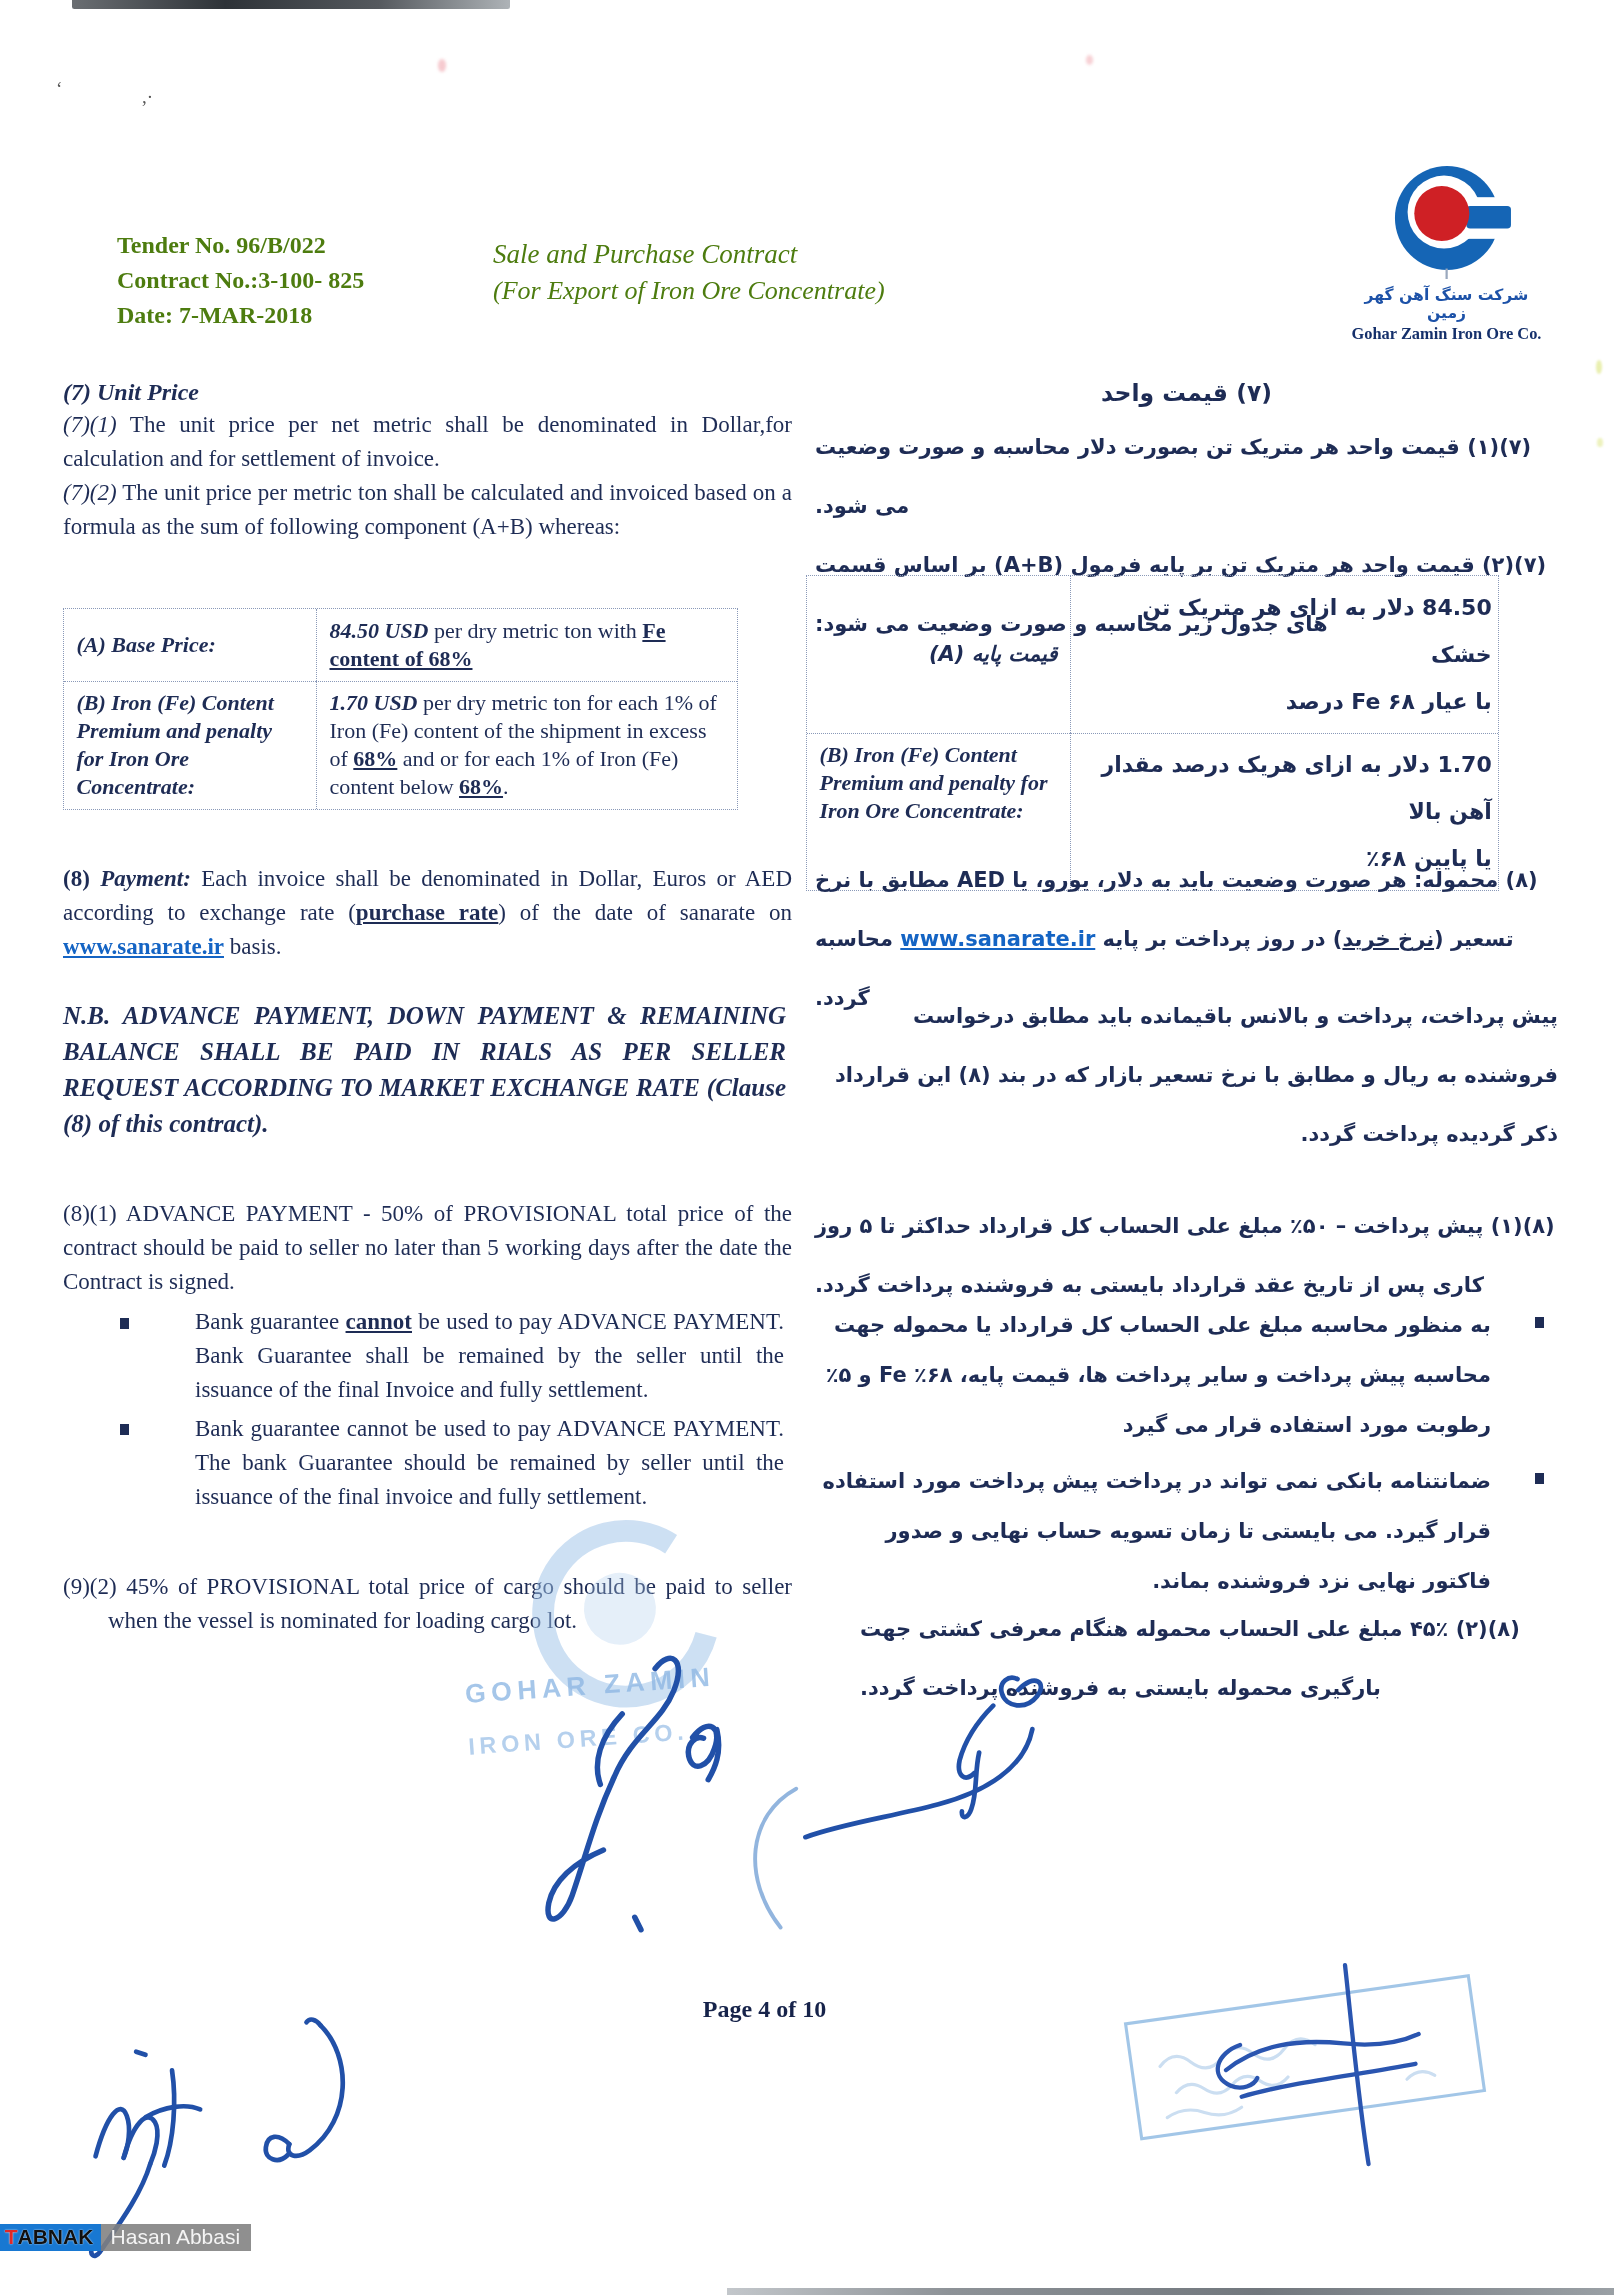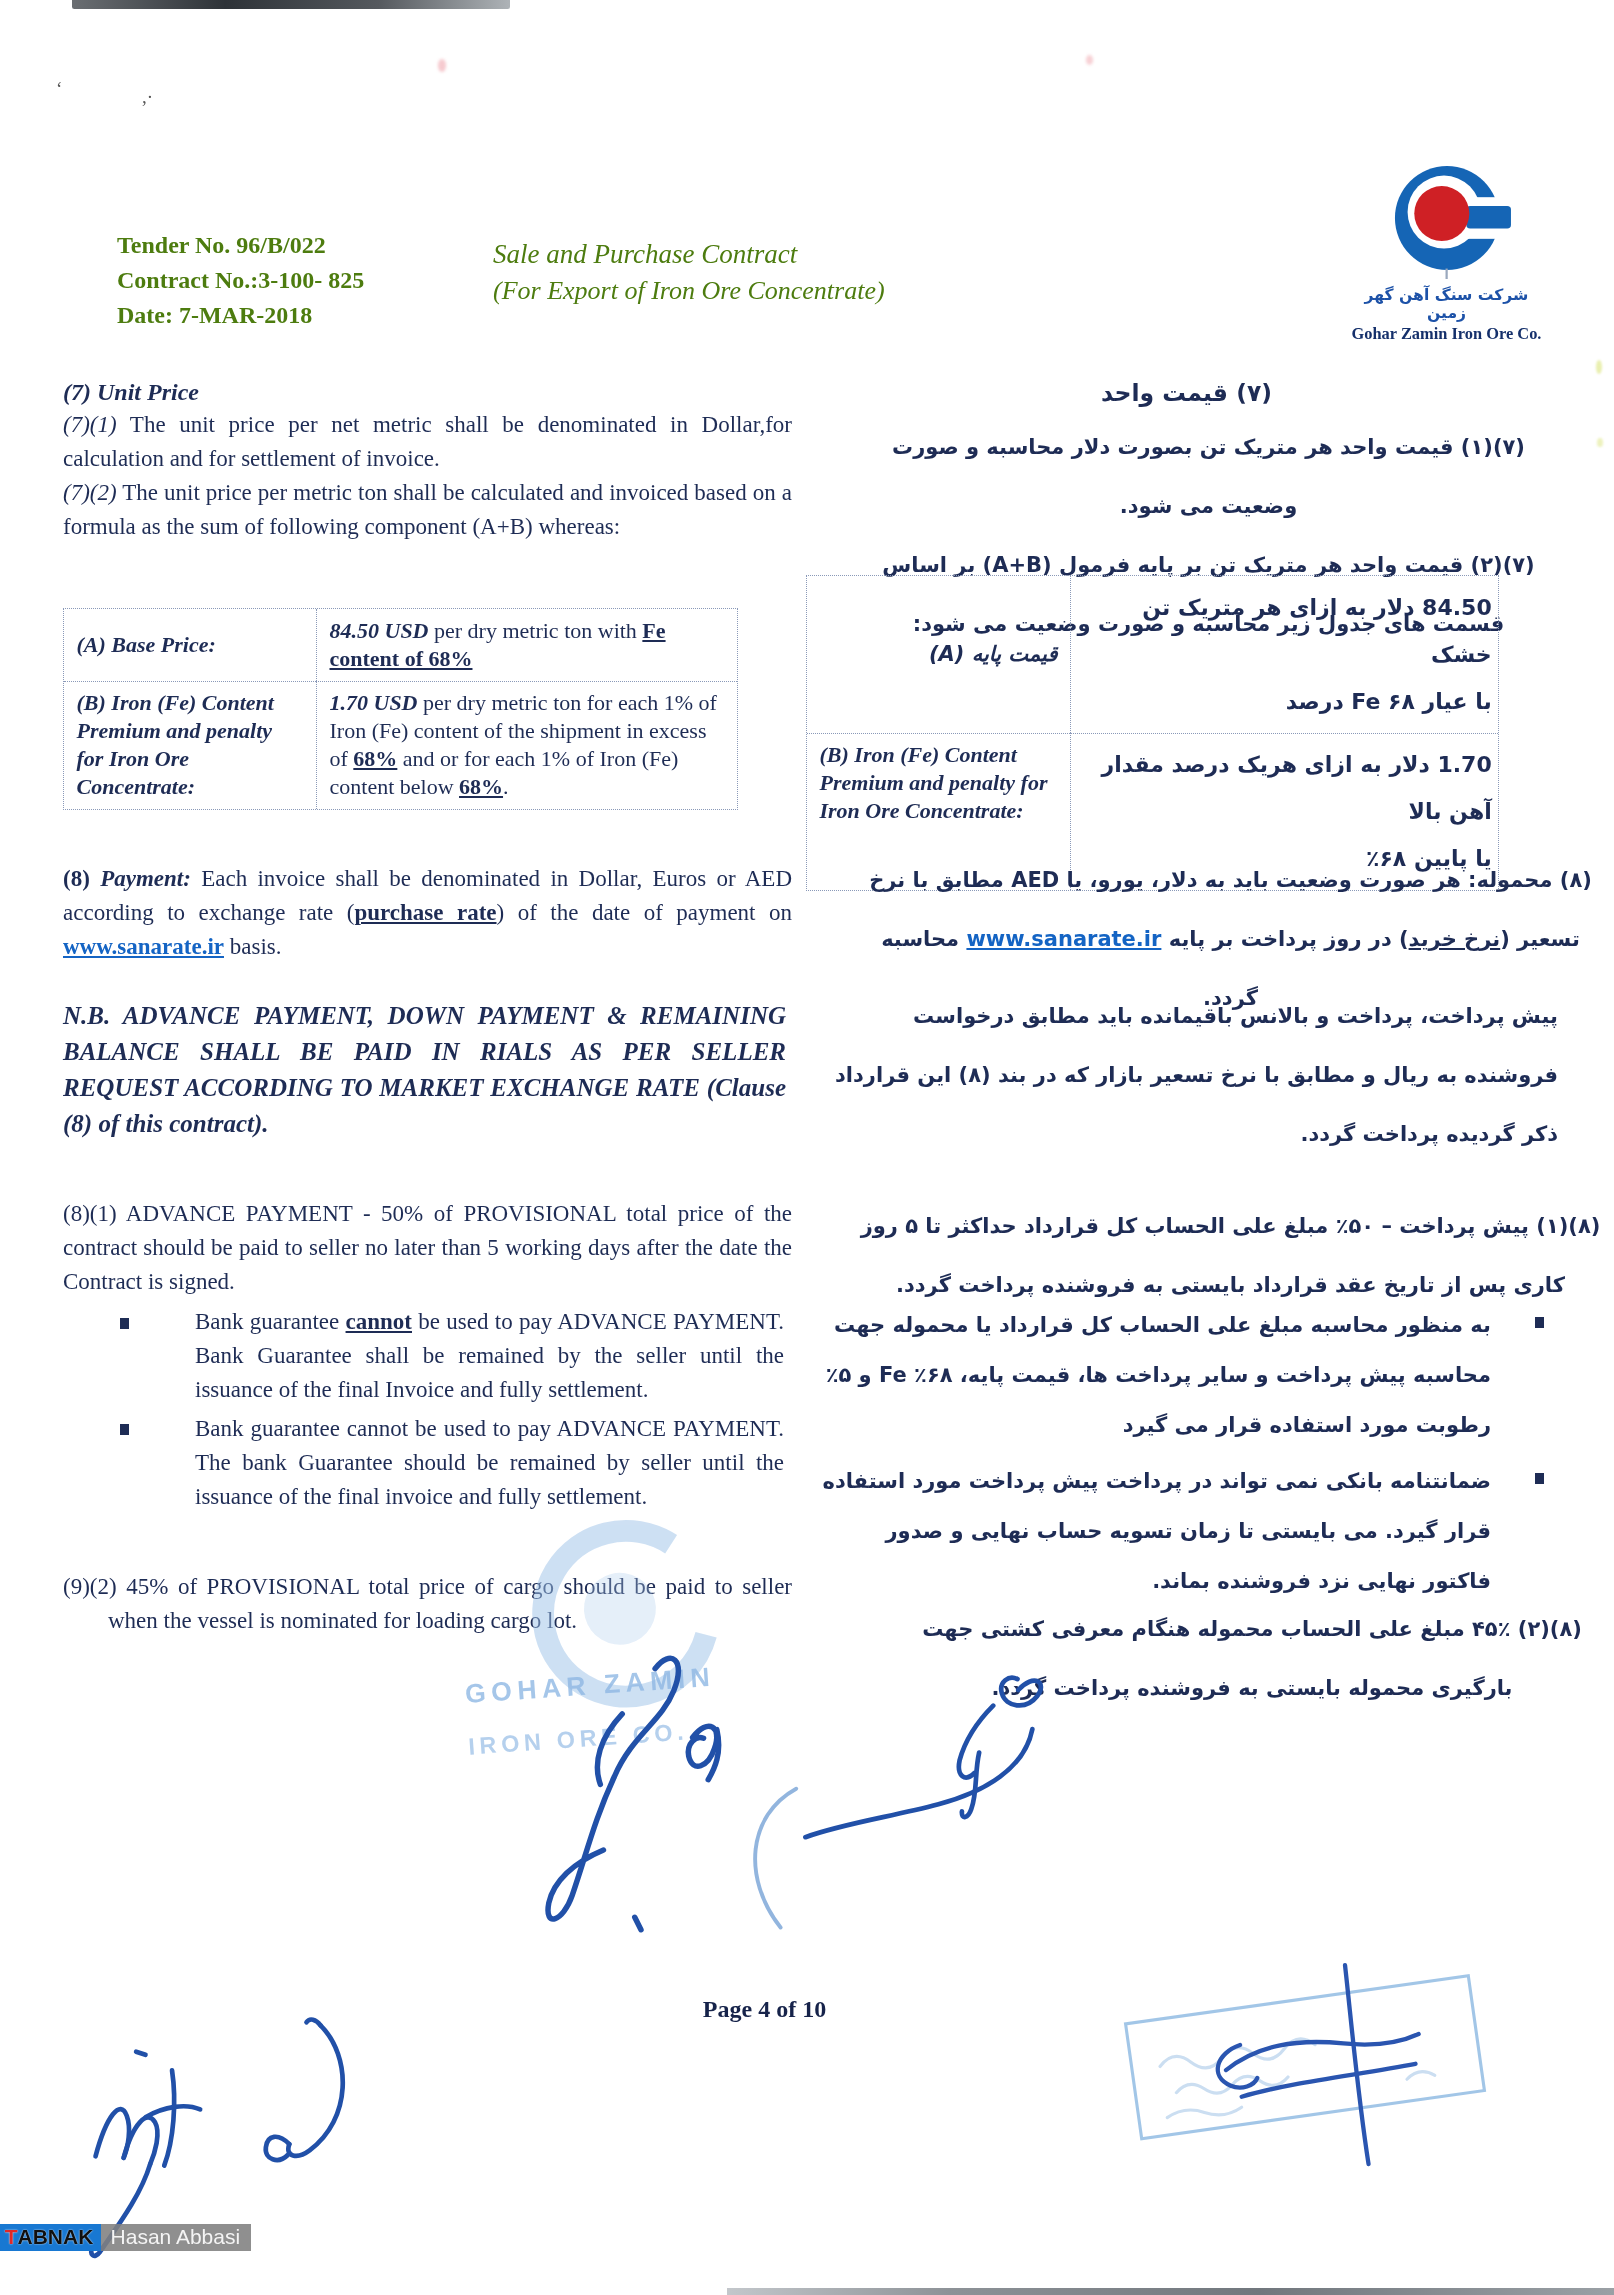--- a/index.html
+++ b/index.html
@@ -40,21 +40,21 @@
   .cell-label{font-weight:bold;font-style:italic;font-size:22px;line-height:28px;}
   .cell-val{font-size:22px;line-height:28px;}
   .va-mid{display:flex;align-items:center;}
   .bigval{font-weight:bold;font-style:italic;}
   .uu{text-decoration:underline;font-weight:bold;}
   
   .fa{font-family:"DejaVu Sans",sans-serif;direction:rtl;color:#1e2c55;font-weight:bold;}
   .body-fa{font-size:21px;line-height:59px;}
   .sec7fa{position:absolute;left:815px;top:379px;width:743px;}
   .sec7fa h3{margin:0 0 11px 0;font-size:23.5px;text-align:center;}
-  .center-fa{text-align:center;margin-left:44px;}
+  .center-fa{text-align:left;}
   .right-fa{text-align:right;}
   .fa-tbl-val{font-size:22px;line-height:47px;text-align:right;padding-right:6.3px;}
   
   .pay-en{position:absolute;left:63px;top:862px;width:729px;}
   .pay-fa{position:absolute;left:815px;top:851px;width:743px;}
   .nb-en{position:absolute;left:63px;top:998px;width:723px;font-weight:bold;font-style:italic;font-size:25px;line-height:36px;text-align:justify;}
   .nb-fa{position:absolute;left:815px;top:987px;width:743px;font-size:21px;line-height:59px;}
   .c81-en{position:absolute;left:63px;top:1197px;width:729px;}
   .c81-fa{position:absolute;left:815px;top:1197px;width:743px;}
   .bullets-en{position:absolute;left:111px;top:1305px;width:673px;}
@@ -144,21 +144,21 @@
       <div>با عیار Fe ۶۸ درصد</div>
     </div>
     <div class="cell first-col cell-label en">(B) Iron (Fe) Content Premium and penalty for Iron Ore Concentrate:</div>
     <div class="cell fa fa-tbl-val">
       <div>1.70 دلار به ازای هریک درصد مقدار آهن بالا</div>
       <div>یا پایین ۶۸٪</div>
     </div>
   </div>
 
   <div class="pay-en en body-en">
-    <span class="b">(8) </span><span class="b i">Payment:</span><span> Each invoice shall be denominated in Dollar, Euros or AED according to exchange rate (</span><span class="b u">purchase rate</span><span>) of the date of payment on </span><a class="link b">www.sanarate.ir</a><span> basis.</span>
+    <span class="b">(8) </span><span class="b i">Payment:</span><span> Each invoice shall be denominated in Dollar, Euros or AED according to exchange rate (</span><span class="b u">purchase rate</span><span>) of the date of sanarate on </span><a class="link b">www.sanarate.ir</a><span> basis.</span>
   </div>
 
   <div class="pay-fa fa body-fa center-fa">
     <span>(۸) </span><span>محموله:</span><span> هر صورت وضعیت باید به دلار، یورو، یا AED مطابق با نرخ تسعیر (</span><span class="u">نرخ خرید</span><span>) در روز پرداخت بر پایه </span><a class="link">www.sanarate.ir</a><span> محاسبه گردد.</span>
   </div>
 
   <div class="nb-en en">N.B. ADVANCE PAYMENT, DOWN PAYMENT &amp; REMAINING BALANCE SHALL BE PAID IN RIALS AS PER SELLER REQUEST ACCORDING TO MARKET EXCHANGE RATE (Clause (8) of this contract).</div>
   <div class="nb-fa fa right-fa">پیش پرداخت، پرداخت و بالانس باقیمانده باید مطابق درخواست فروشنده به ریال و مطابق با نرخ تسعیر بازار که در بند (۸) این قرارداد ذکر گردیده پرداخت گردد.</div>
 
   <div class="c81-en en body-en">(8)(1) ADVANCE PAYMENT - 50% of PROVISIONAL total price of the contract should be paid to seller no later than 5 working days after the date the Contract is signed.</div>

